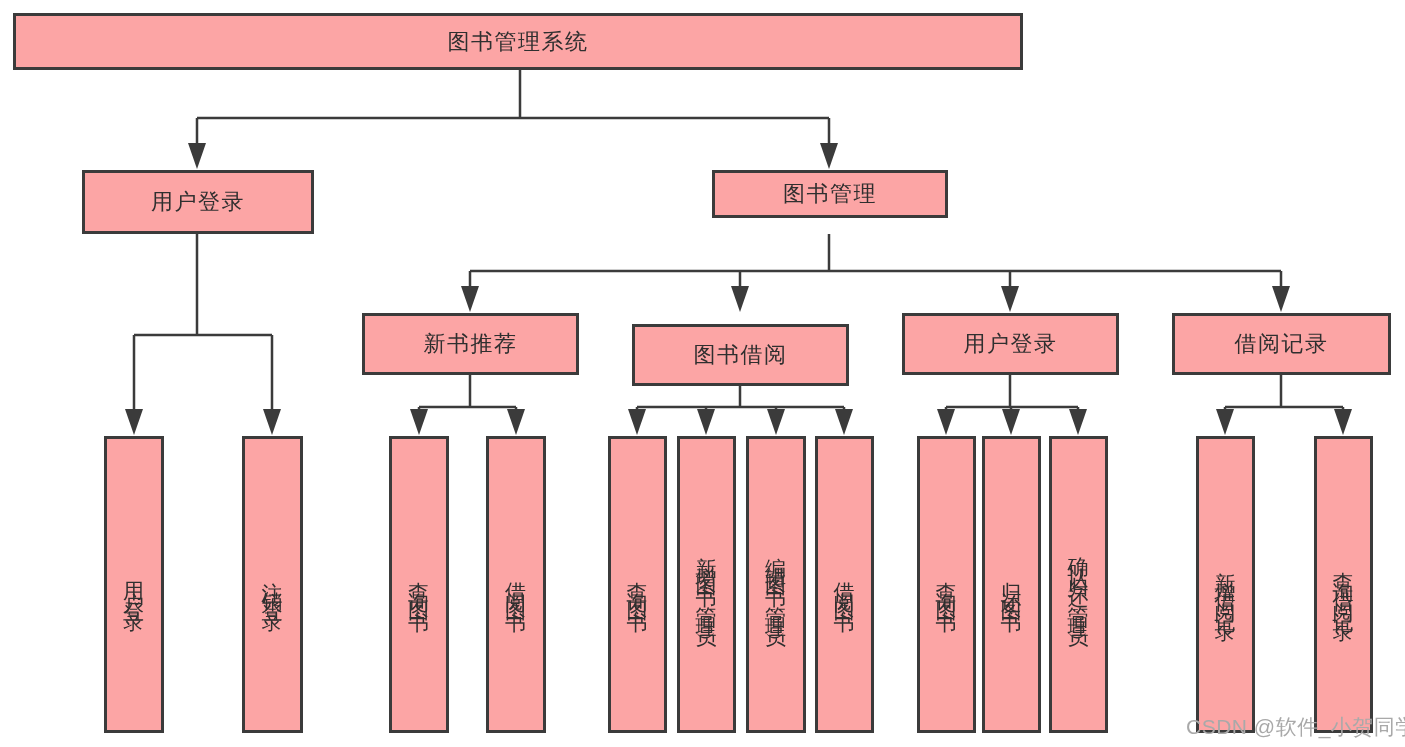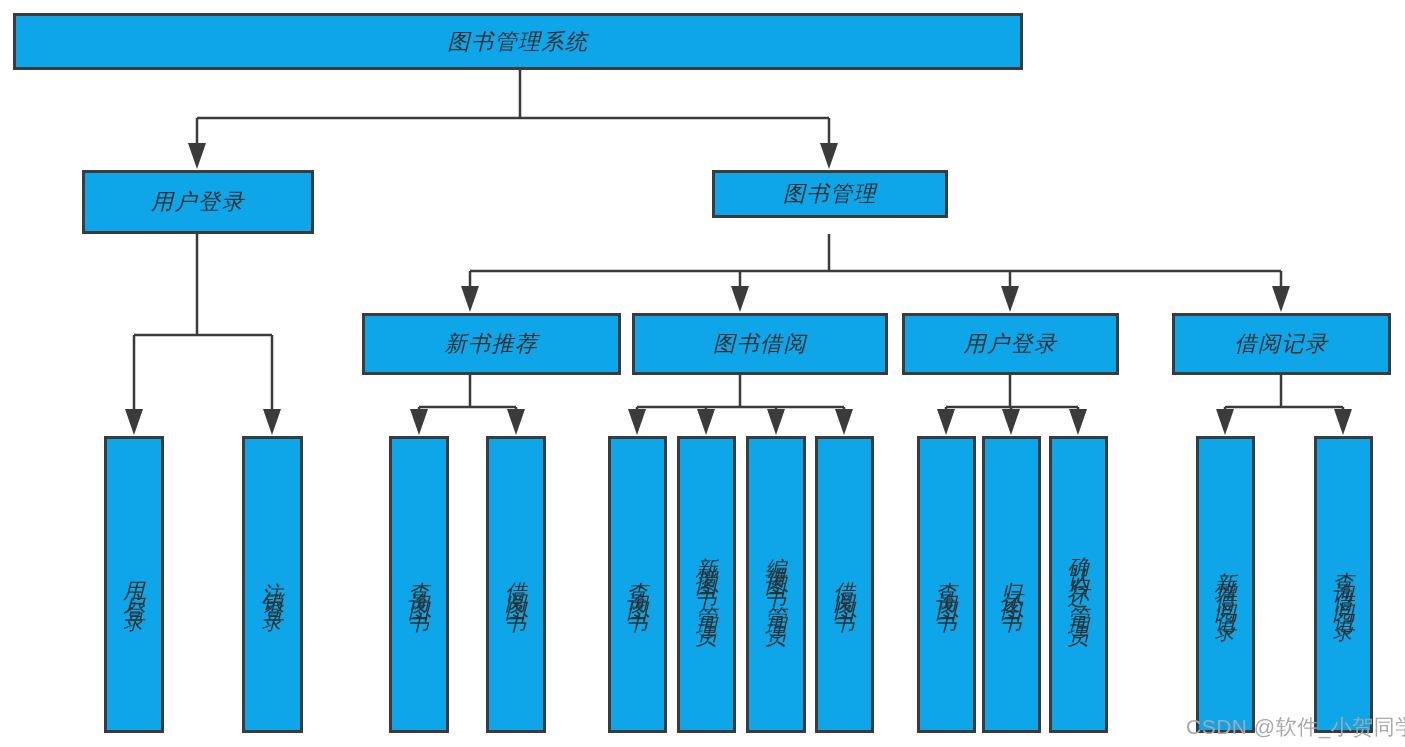--- a/index.html
+++ b/index.html
@@ -9,24 +9,23 @@
     background:var(--bg,#ffffff);
     font-family:"Liberation Sans",sans-serif;
     overflow:hidden;
   }
   svg.connectors{position:absolute;left:0;top:0;width:1405px;height:747px;}
   .cline{stroke:var(--line,#3b3b3b);stroke-width:2.5;fill:none;}
   .ah{fill:var(--line,#3b3b3b);stroke:none;}
   .node{
     position:absolute;box-sizing:border-box;
     border:3px solid var(--line,#3b3b3b);
-    background:#0ea5e9;
+    background:#fca5a5;
     display:flex;align-items:center;justify-content:center;
     color:var(--text,#2f2f2f);
-    font-style:italic;
   }
   .box-h{border-width:3px;}
   .box-h .lbl{font-size:22px;letter-spacing:1.5px;white-space:nowrap;}
   .box-v .vlbl{
     writing-mode:vertical-rl;
     text-orientation:mixed;
     font-size:21px;
     letter-spacing:10px;
     line-height:1;
     white-space:nowrap;
@@ -90,24 +89,24 @@
     <span class="lbl">图书管理系统</span>
   </div>
 
   <div class="node box-h" style="left:82px;top:170px;width:232px;height:64px">
     <span class="lbl">用户登录</span>
   </div>
   <div class="node box-h" style="left:712px;top:170px;width:236px;height:48px">
     <span class="lbl">图书管理</span>
   </div>
 
-  <div class="node box-h" style="left:362px;top:313px;width:259px;height:62px">
+  <div class="node box-h" style="left:362px;top:313px;width:217px;height:62px">
     <span class="lbl">新书推荐</span>
   </div>
-  <div class="node box-h" style="left:632px;top:313px;width:256px;height:62px">
+  <div class="node box-h" style="left:632px;top:324px;width:217px;height:62px">
     <span class="lbl">图书借阅</span>
   </div>
   <div class="node box-h" style="left:902px;top:313px;width:217px;height:62px">
     <span class="lbl">用户登录</span>
   </div>
   <div class="node box-h" style="left:1172px;top:313px;width:219px;height:62px">
     <span class="lbl">借阅记录</span>
   </div>
 
   <div class="node box-v" style="left:104px;top:436px;width:60px;height:297px">

